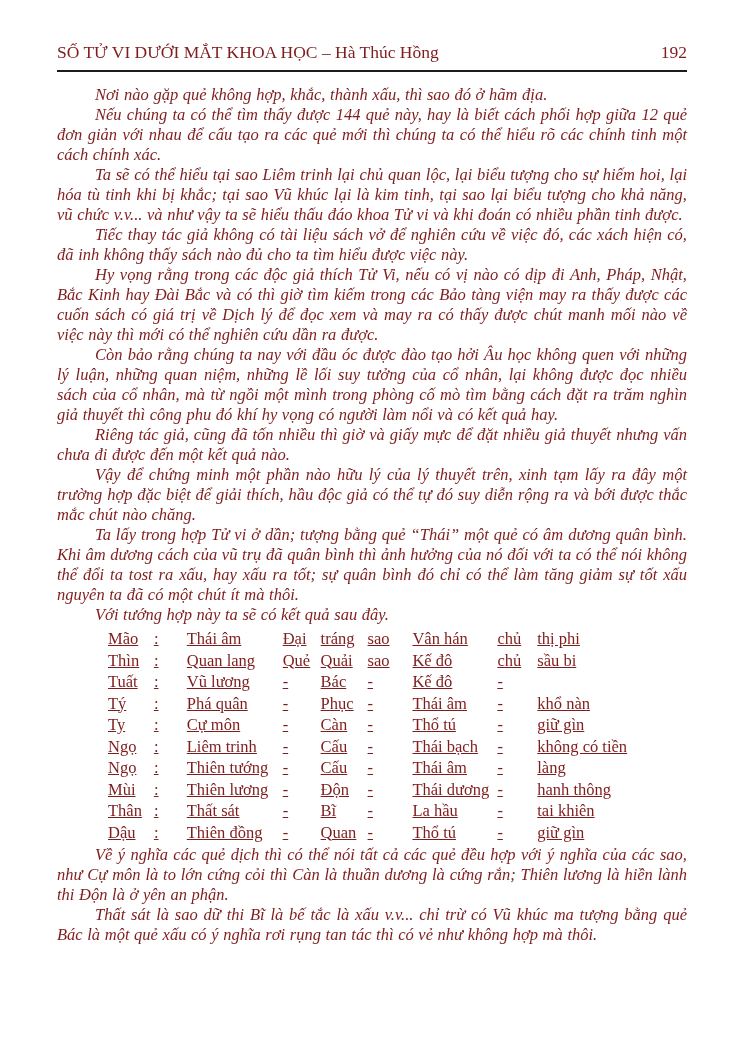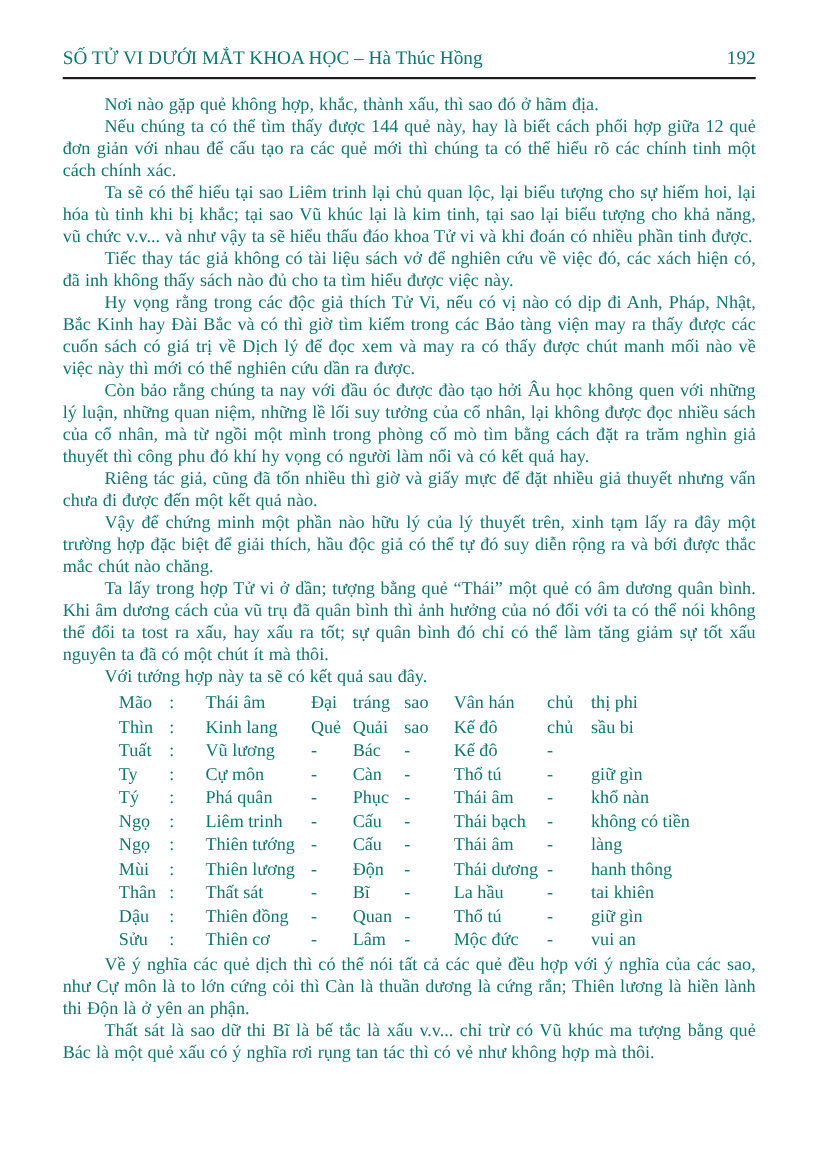--- a/index.html
+++ b/index.html
@@ -3,21 +3,21 @@
 <meta charset="utf-8">
 <style>
   html, body { margin: 0; padding: 0; background: #e8e8e8; }
   .page {
     position: relative;
     width: 744px;
     height: 1053px;
     margin: 0 auto;
     background: #ffffff;
     font-family: "Liberation Serif", "DejaVu Serif", serif;
-    color: #0f766e;
+    color: #7f1d1d;
     box-sizing: border-box;
     padding: 40px 57px 0 57px;
     overflow: hidden;
   }
   .page-header {
     display: flex;
     justify-content: space-between;
     align-items: baseline;
     font-size: 17.5px;
     line-height: 24px;
@@ -28,26 +28,28 @@
     border-top: 2px solid #1c1c1c;
     margin: 6px 0 13px 0;
   }
   .body-text p {
     margin: 0;
     font-size: 16.5px;
     line-height: 20px;
     text-align: justify;
     text-indent: 38px;
     word-spacing: 0.5px;
+    font-style: italic;
   }
   table.star-table {
     border-collapse: collapse;
     table-layout: fixed;
     margin: 3px 0 2px 51px;
     font-size: 16.5px;
+    text-decoration: underline;
   }
   table.star-table td {
     padding: 0;
     line-height: 21.5px;
     white-space: nowrap;
     overflow: visible;
     vertical-align: baseline;
   }
   .c-branch { width: 46px; }
   .c-colon  { width: 33px; }
@@ -103,21 +105,21 @@
     <td>tráng</td>
     <td>sao</td>
     <td>Vân hán</td>
     <td>chủ</td>
     <td>thị phi</td>
   </tr>
 
   <tr>
     <td>Thìn</td>
     <td>:</td>
-    <td>Kinh lang</td>
+    <td>Quan lang</td>
     <td>Quẻ</td>
     <td>Quải</td>
     <td>sao</td>
     <td>Kế đô</td>
     <td>chủ</td>
     <td>sầu bi</td>
   </tr>
 
   <tr>
     <td>Tuất</td>
@@ -126,64 +128,64 @@
     <td>-</td>
     <td>Bác</td>
     <td>-</td>
     <td>Kế đô</td>
     <td>-</td>
     <td></td>
   </tr>
 
 
   <tr>
+    <td>Tý</td>
+    <td>:</td>
+    <td>Phá quân</td>
+    <td>-</td>
+    <td>Phục</td>
+    <td>-</td>
+    <td>Thái âm</td>
+    <td>-</td>
+    <td>khổ nàn</td>
+  </tr>
+
+  <tr>
     <td>Ty</td>
     <td>:</td>
     <td>Cự môn</td>
     <td>-</td>
     <td>Càn</td>
     <td>-</td>
     <td>Thổ tú</td>
     <td>-</td>
     <td>giữ gìn</td>
   </tr>
 
   <tr>
-    <td>Tý</td>
-    <td>:</td>
-    <td>Phá quân</td>
-    <td>-</td>
-    <td>Phục</td>
+    <td>Ngọ</td>
+    <td>:</td>
+    <td>Liêm trinh</td>
+    <td>-</td>
+    <td>Cấu</td>
+    <td>-</td>
+    <td>Thái bạch</td>
+    <td>-</td>
+    <td>không có tiền</td>
+  </tr>
+
+  <tr>
+    <td>Ngọ</td>
+    <td>:</td>
+    <td>Thiên tướng</td>
+    <td>-</td>
+    <td>Cấu</td>
     <td>-</td>
     <td>Thái âm</td>
     <td>-</td>
-    <td>khổ nàn</td>
-  </tr>
-
-  <tr>
-    <td>Ngọ</td>
-    <td>:</td>
-    <td>Liêm trinh</td>
-    <td>-</td>
-    <td>Cấu</td>
-    <td>-</td>
-    <td>Thái bạch</td>
-    <td>-</td>
-    <td>không có tiền</td>
-  </tr>
-
-  <tr>
-    <td>Ngọ</td>
-    <td>:</td>
-    <td>Thiên tướng</td>
-    <td>-</td>
-    <td>Cấu</td>
-    <td>-</td>
-    <td>Thái âm</td>
-    <td>-</td>
     <td>làng</td>
   </tr>
 
   <tr>
     <td>Mùi</td>
     <td>:</td>
     <td>Thiên lương</td>
     <td>-</td>
     <td>Độn</td>
     <td>-</td>
@@ -209,31 +211,20 @@
     <td>:</td>
     <td>Thiên đồng</td>
     <td>-</td>
     <td>Quan</td>
     <td>-</td>
     <td>Thổ tú</td>
     <td>-</td>
     <td>giữ gìn</td>
   </tr>
 
-  <tr>
-    <td>Sửu</td>
-    <td>:</td>
-    <td>Thiên cơ</td>
-    <td>-</td>
-    <td>Lâm</td>
-    <td>-</td>
-    <td>Mộc đức</td>
-    <td>-</td>
-    <td>vui an</td>
-  </tr>
 </tbody>
     </table>
 
     <p>Về ý nghĩa các quẻ dịch thì có thể nói tất cả các quẻ đều hợp với ý nghĩa của các sao, như Cự môn là to lớn cứng cỏi thì Càn là thuần dương là cứng rắn; Thiên lương là hiền lành thi Độn là ở yên an phận.</p>
     <p>Thất sát là sao dữ thi Bĩ là bế tắc là xấu v.v... chỉ trừ có Vũ khúc ma tượng bằng quẻ Bác là một quẻ xấu có ý nghĩa rơi rụng tan tác thì có vẻ như không hợp mà thôi.</p>
   </div>
 
 </div>
 
 </body></html>

